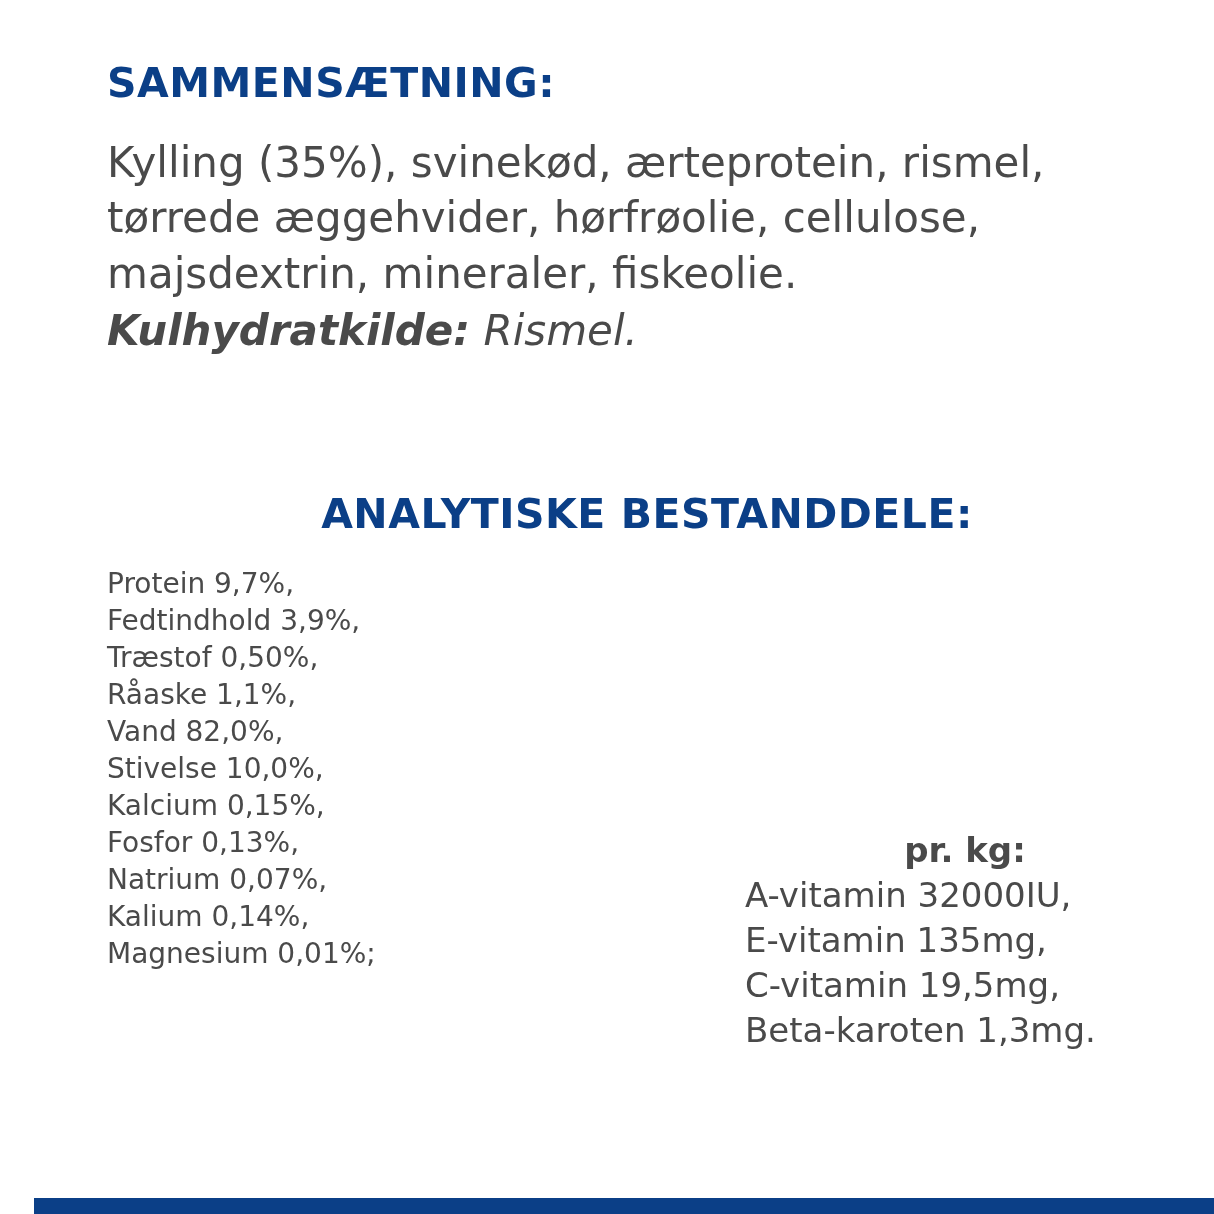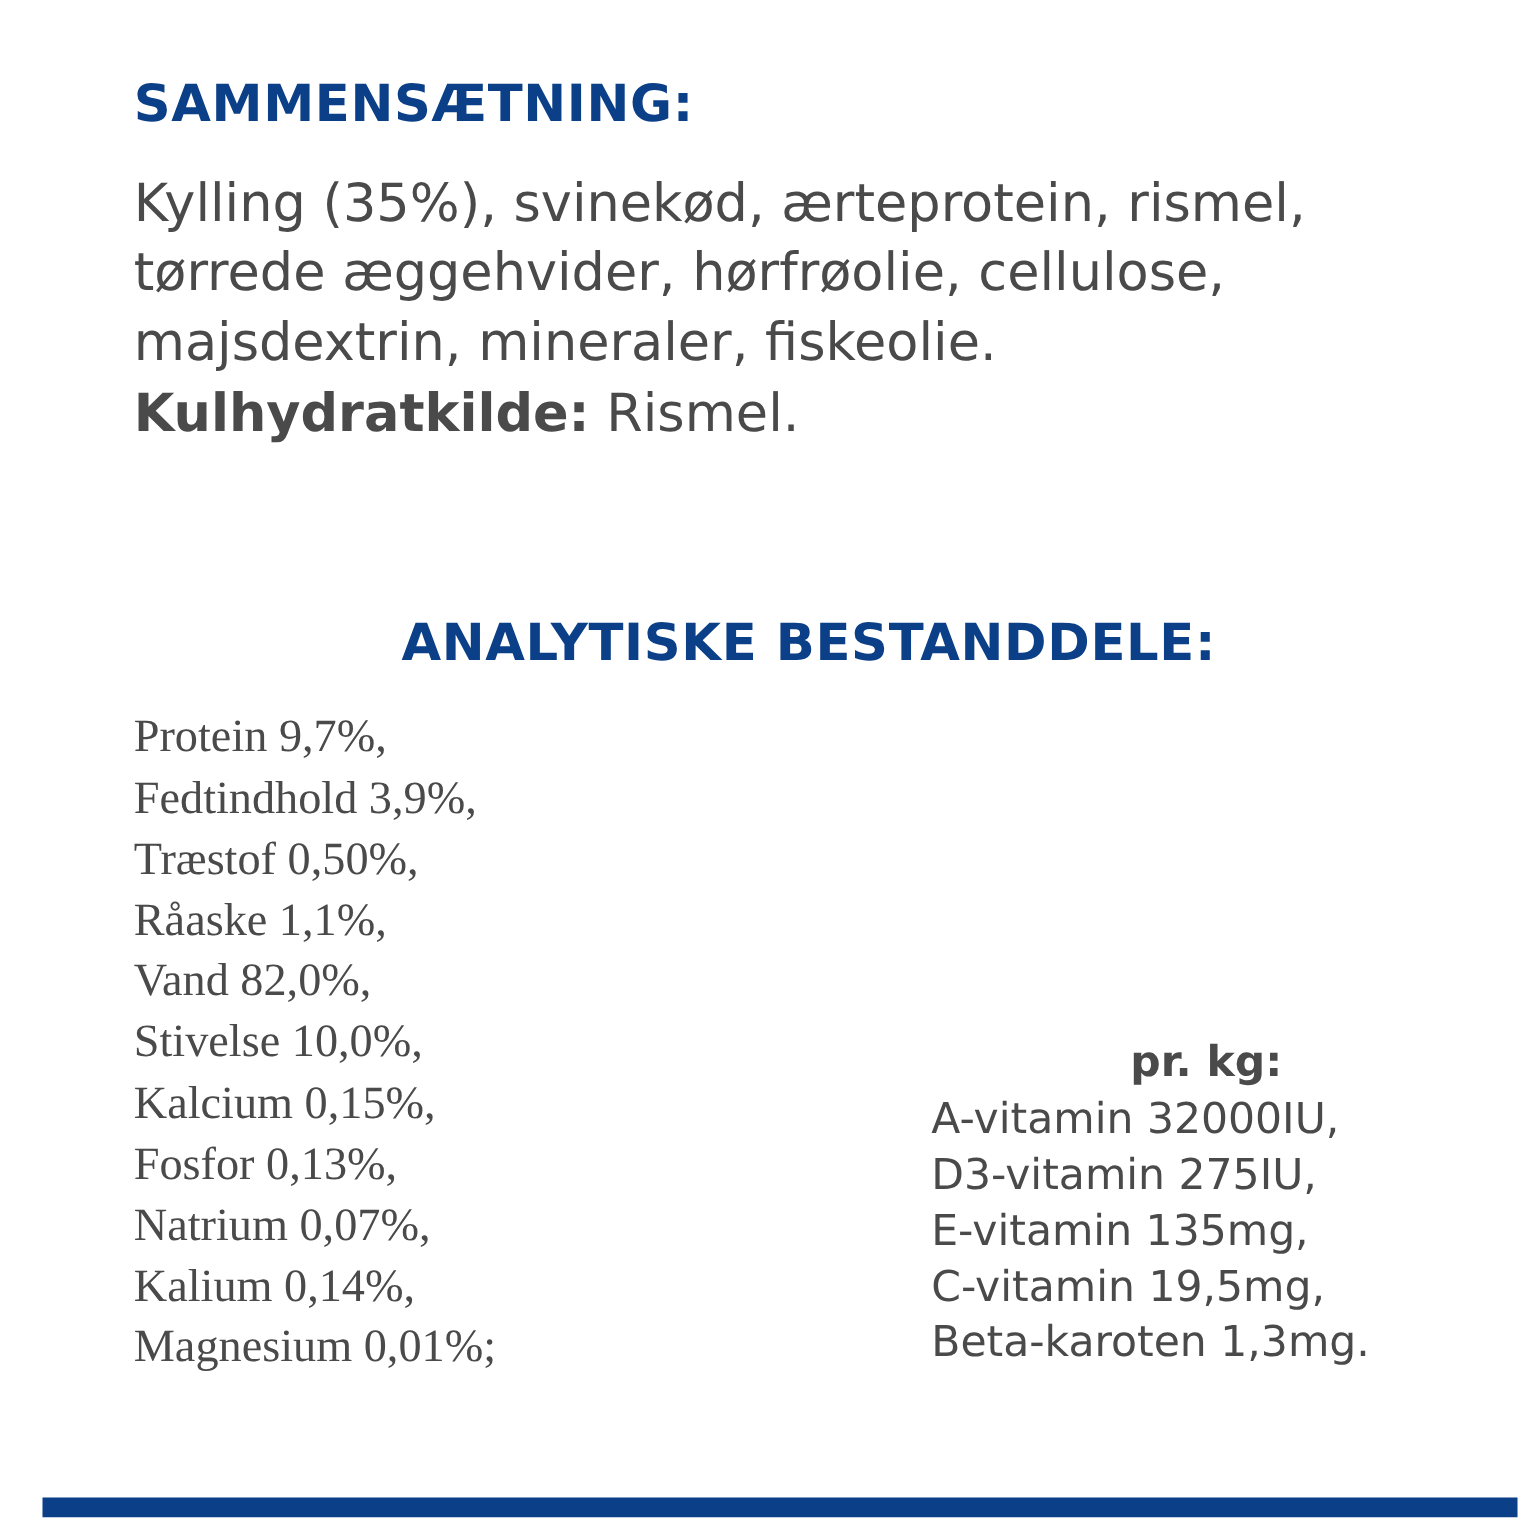--- a/index.html
+++ b/index.html
@@ -44,20 +44,21 @@
   #composition-heading {
     font-size: 41px;
     margin-bottom: 30px;
   }
   #composition-text {
     font-size: 42px;
     width: 960px;
   }
   #carb-line {
     margin-top: 2px;
+    font-style: italic;
   }
   #carb-label {
     font-weight: bold;
     color: #4a4a4a;
   }
 
   
   #analytical-section {
     position: absolute;
     left: 73px;
@@ -71,22 +72,21 @@
   }
   .columns {
     position: relative;
     width: 1080px;
   }
   #constituents-column {
     position: absolute;
     left: 0;
     top: 0;
     width: 620px;
-    font-size: 37px;
-    font-family: Liberation Serif, serif;
+    font-size: 28px;
   }
   #vitamins-column {
     position: absolute;
     left: 638px;
     top: 262px;
     width: 440px;
     font-size: 34px;
   }
   #vitamins-heading {
     font-weight: bold;
@@ -139,21 +139,20 @@
         <div class="line">Kalcium 0,15%,</div>
         <div class="line">Fosfor 0,13%,</div>
         <div class="line">Natrium 0,07%,</div>
         <div class="line">Kalium 0,14%,</div>
         <div class="line">Magnesium 0,01%;</div>
       </div>
 
       <div class="body-text" id="vitamins-column">
         <div class="line" id="vitamins-heading">pr. kg:</div>
         <div class="line">A-vitamin 32000IU,</div>
-        <div class="line">D3-vitamin 275IU,</div>
         <div class="line">E-vitamin 135mg,</div>
         <div class="line">C-vitamin 19,5mg,</div>
         <div class="line">Beta-karoten 1,3mg.</div>
       </div>
     </div>
   </div>
 
   <div id="bottom-bar"></div>
 </div>
 

